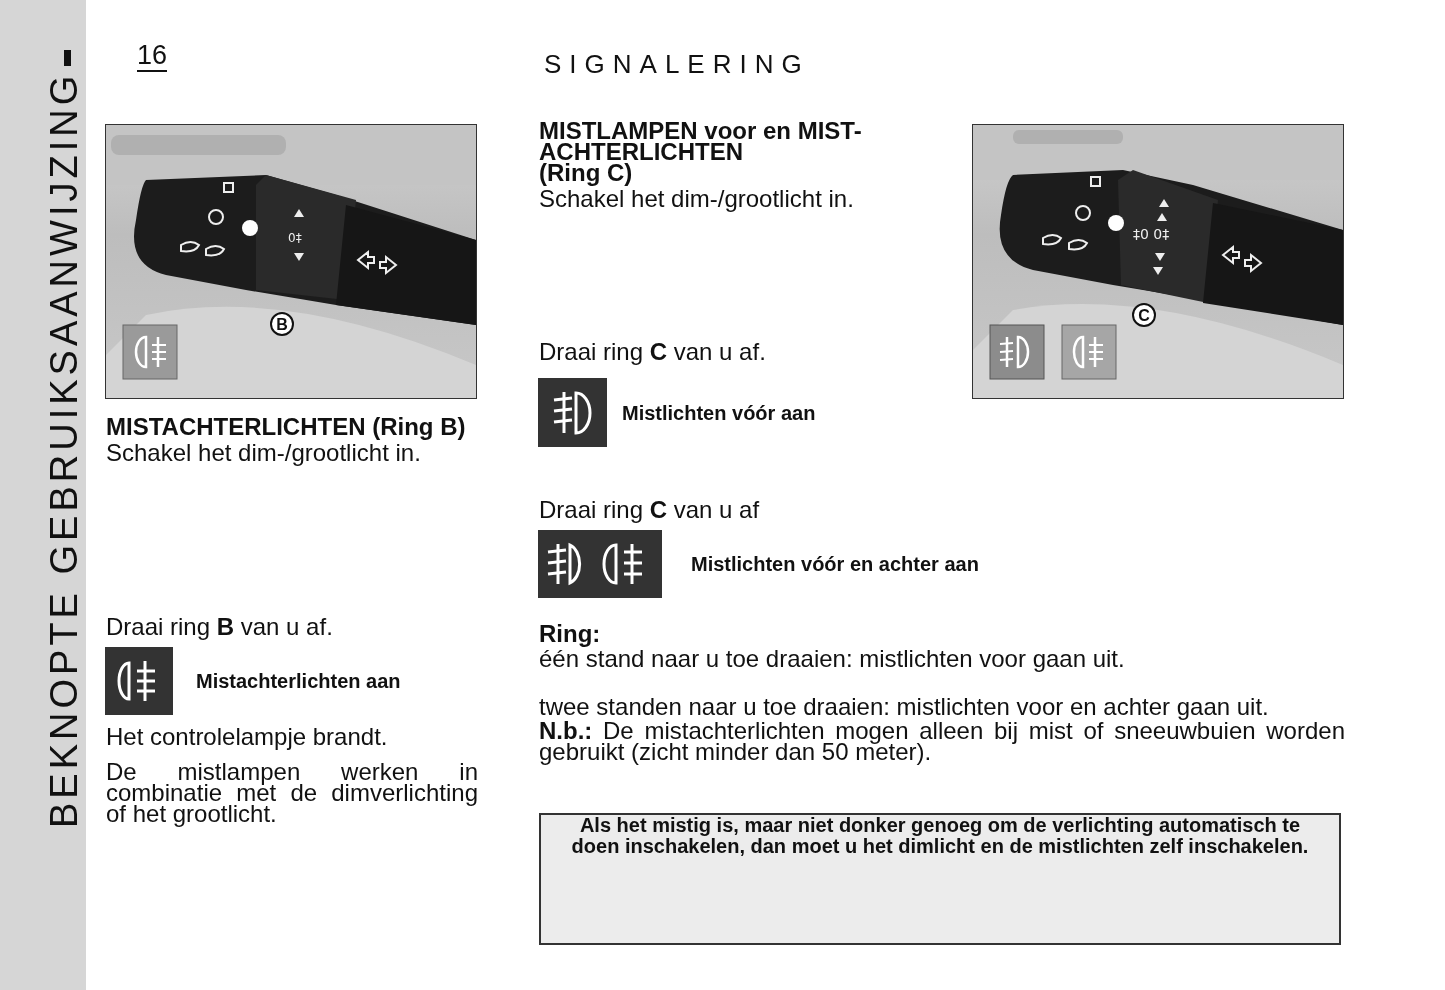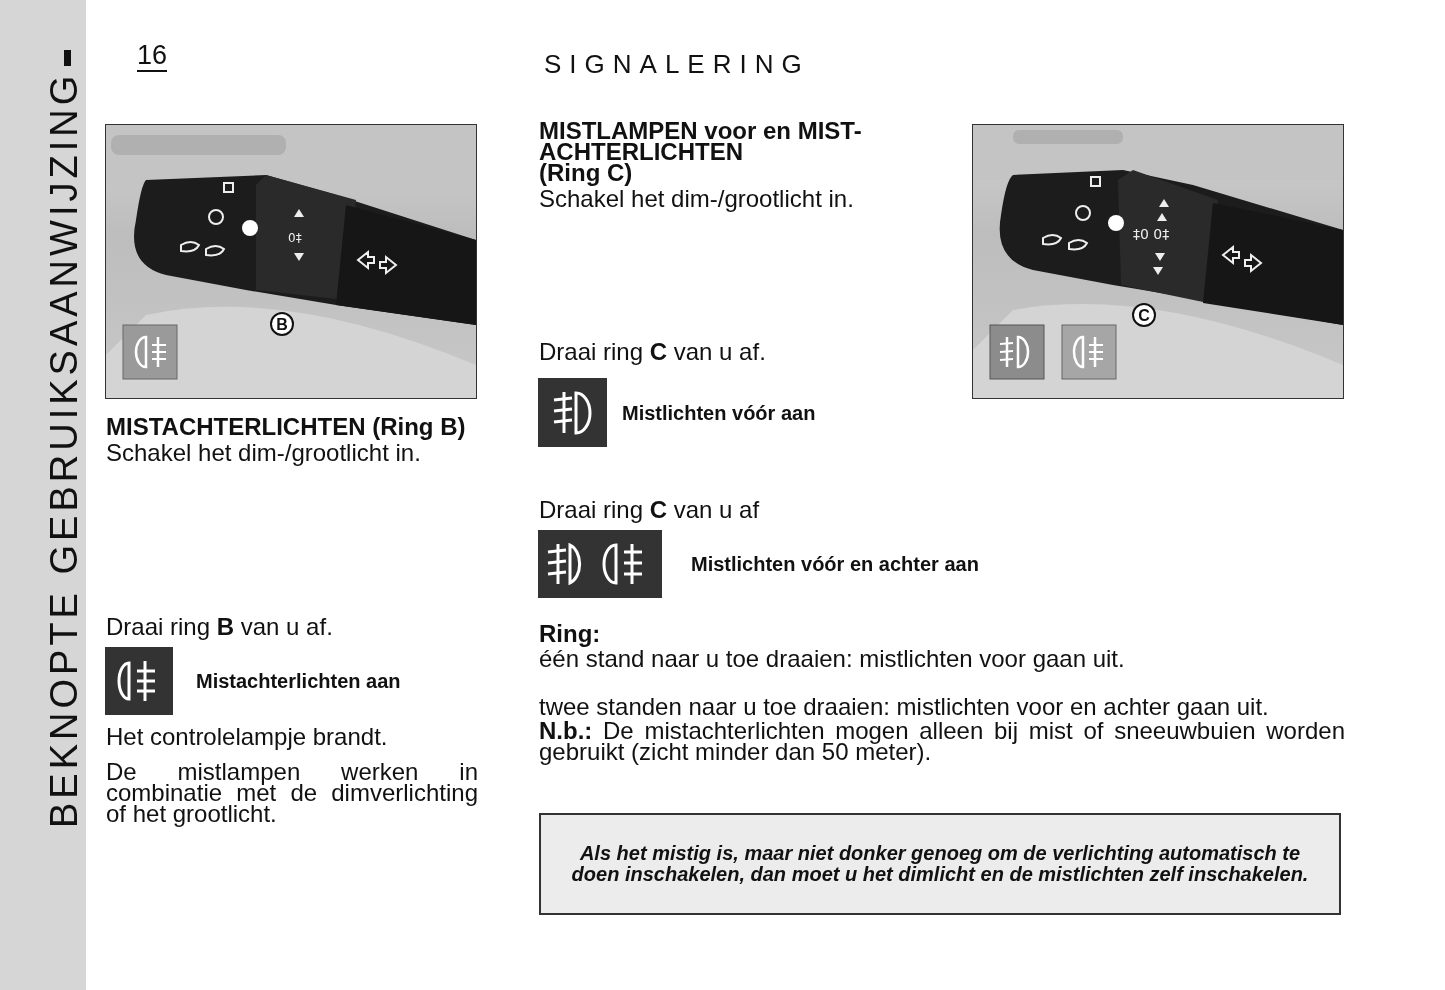--- a/index.html
+++ b/index.html
@@ -28,22 +28,22 @@
     overflow: hidden;
   }
   .photo svg { position: absolute; left: 0; top: 0; }
   .text { position: absolute; font-size: 24px; line-height: 21px; }
   .bold { font-weight: bold; }
   .icon-box {
     position: absolute; background: #333; display: flex; align-items: center; justify-content: center;
   }
   .label-bold { position: absolute; font-size: 20px; font-weight: bold; line-height: 22px; }
   .notice {
-    position: absolute; left: 539px; top: 813px; width: 802px; height: 102px; border: 2px solid #333;
-    background: #ececec; box-sizing: border-box; display: flex; align-items: center; justify-content: center; font-style: italic;
+    position: absolute; left: 539px; top: 813px; width: 802px; height: 132px; border: 2px solid #333;
+    background: #ececec; box-sizing: border-box; display: flex; justify-content: center;
   }
   .notice p {
     margin: 0; text-align: center; font-weight: bold; font-size: 20px; line-height: 21px; width: 760px;
   }
   .justify { text-align: justify; text-align-last: left; }
 </style>
 </head>
 <body>
 
 <div class="sidebar">

